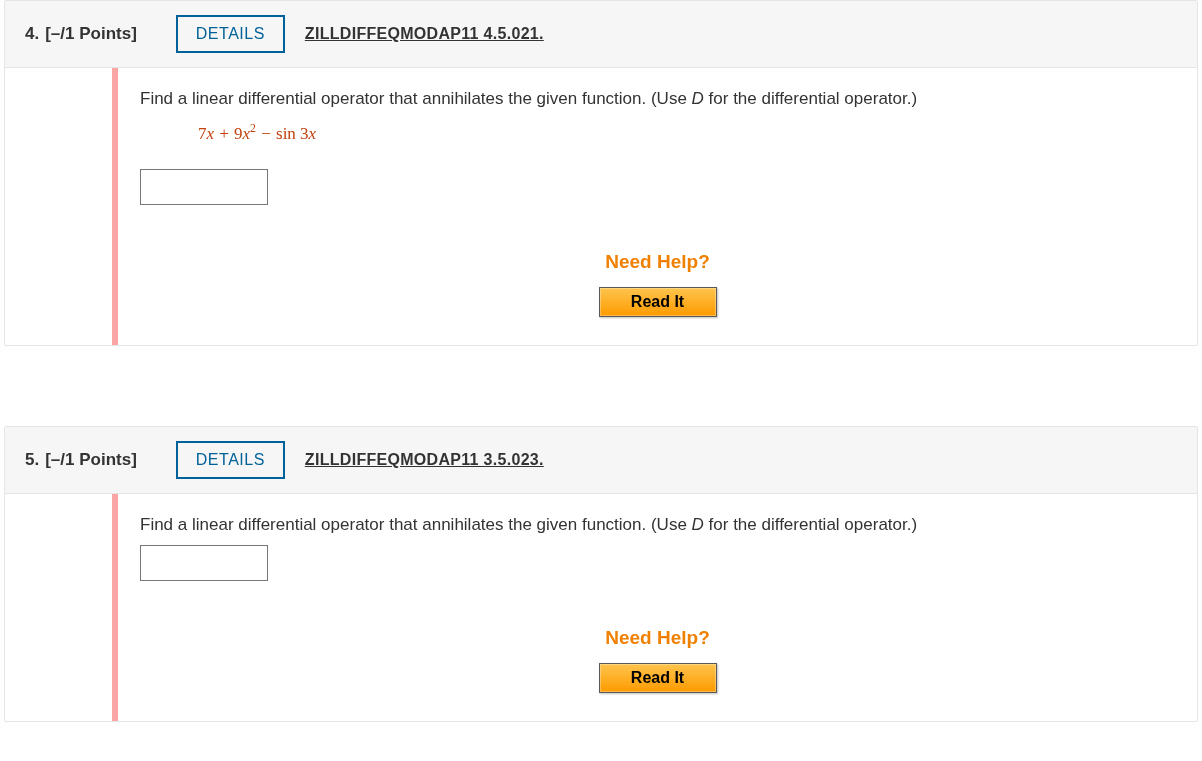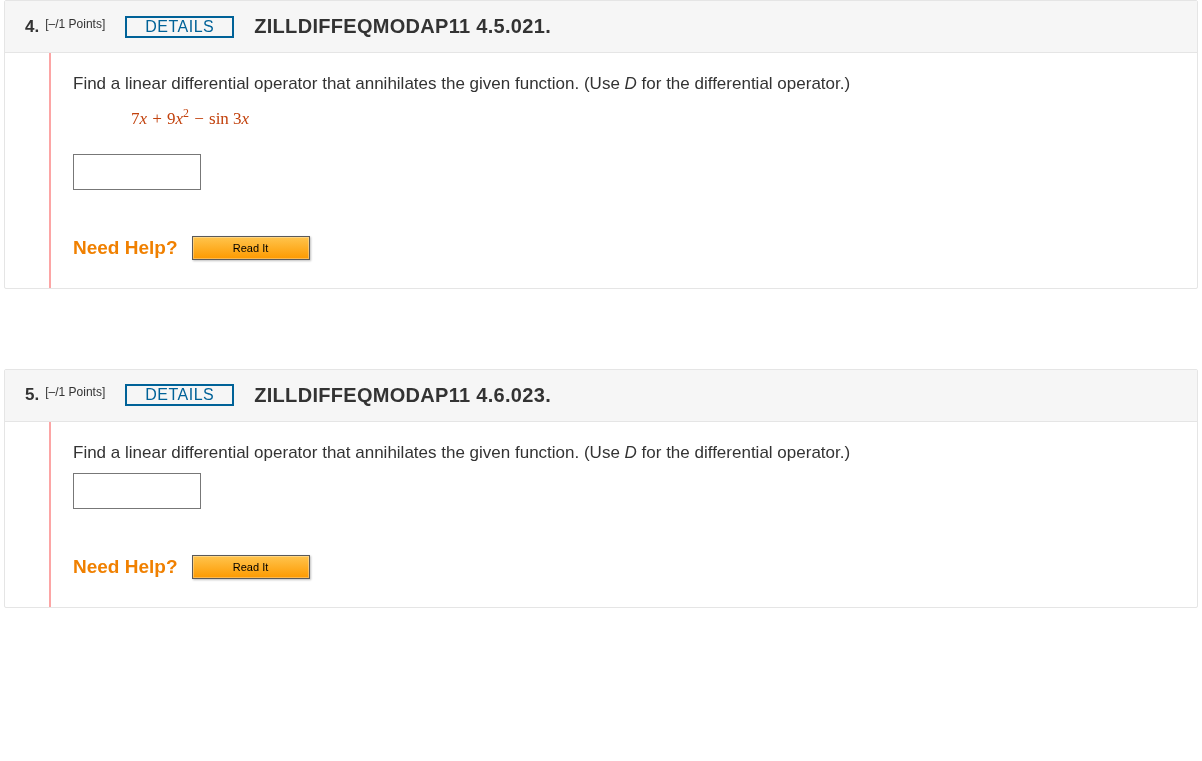--- a/index.html
+++ b/index.html
@@ -27,44 +27,46 @@
     display: flex;
     align-items: center;
     gap: 20px;
   }
   .q-number {
     font-weight: 700;
     color: #333;
     font-size: 17px;
   }
   .q-points {
-    font-weight: 400;
+    font-weight: 700;
     color: #333;
-    font-size: 12px;
+    font-size: 17px;
   }
   .details-btn {
     border: 2px solid #006298;
     color: #006298;
     background: transparent;
-    padding: 0 18px;
+    padding: 8px 18px;
     font-size: 16px;
     font-weight: 400;
     letter-spacing: 0.5px;
     cursor: pointer;
     font-family: inherit;
+    margin-left: 19px;
   }
   .q-ref {
     font-weight: 700;
     color: #333;
-    font-size: 20px;
+    font-size: 16px;
     letter-spacing: 0.3px;
+    text-decoration: underline;
   }
   .q-body {
-    margin-left: 44px;
-    border-left: 2px solid #fca5a5;
+    margin-left: 107px;
+    border-left: 6px solid #fca5a5;
     padding: 18px 22px 28px 22px;
   }
   .prompt {
     color: #333;
     font-size: 17px;
     line-height: 1.5;
     margin-bottom: 8px;
   }
   .prompt em {
     font-style: italic;
@@ -91,33 +93,34 @@
     background: #fff;
     font-size: 15px;
     padding: 4px 6px;
     font-family: inherit;
   }
   .help-row {
     margin-top: 46px;
     display: flex;
     align-items: center;
     gap: 14px;
+    flex-direction: column;
   }
   .need-help {
     color: #f08000;
     font-weight: 700;
     font-size: 19px;
   }
   .read-it {
     background: linear-gradient(#ffc44d, #fd9a00);
     border: 1px solid #5a5a5a;
     box-shadow: inset 0 0 0 1px rgba(255,255,255,0.3), 1px 1px 2px rgba(0,0,0,0.25);
     color: #000;
-    font-weight: 400;
-    font-size: 11px;
+    font-weight: 700;
+    font-size: 16px;
     padding: 5px 0;
     width: 118px;
     text-align: center;
     cursor: pointer;
     font-family: inherit;
   }
 </style>
 </head>
 <body>
 
@@ -145,21 +148,21 @@
     </div>
   </div>
     <div class="question-box">
     <div class="q-header">
       <span style="display: inline-flex; gap: 6px;">
           <span class="q-number">5.</span>
           <span class="q-points" style="margin-left: 0px;">[–/1 Points]</span>
         </span>
 
       <button class="details-btn">DETAILS</button>
-      <span class="q-ref">ZILLDIFFEQMODAP11 4.6.023.</span>
+      <span class="q-ref">ZILLDIFFEQMODAP11 3.5.023.</span>
     </div>
     <div class="q-body">
       <div class="prompt">
         <span>Find a linear differential operator that annihilates the given function. (Use </span><em>D</em><span> for the differential operator.)</span>
       </div>
       <input type="text" class="answer-input" value="" style="">
       <div class="help-row">
         <span class="need-help">Need Help?</span>
         <button class="read-it">Read It</button>
       </div>

